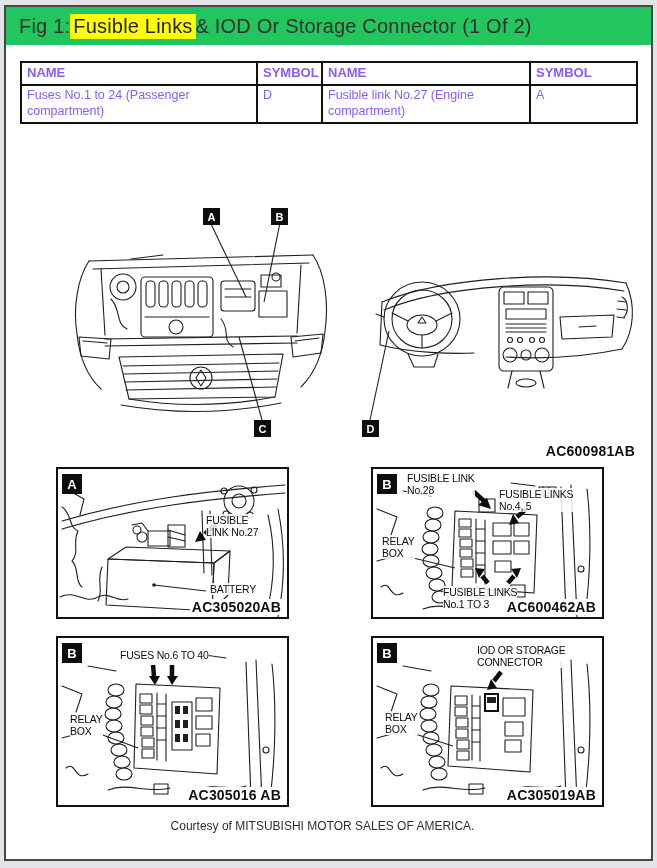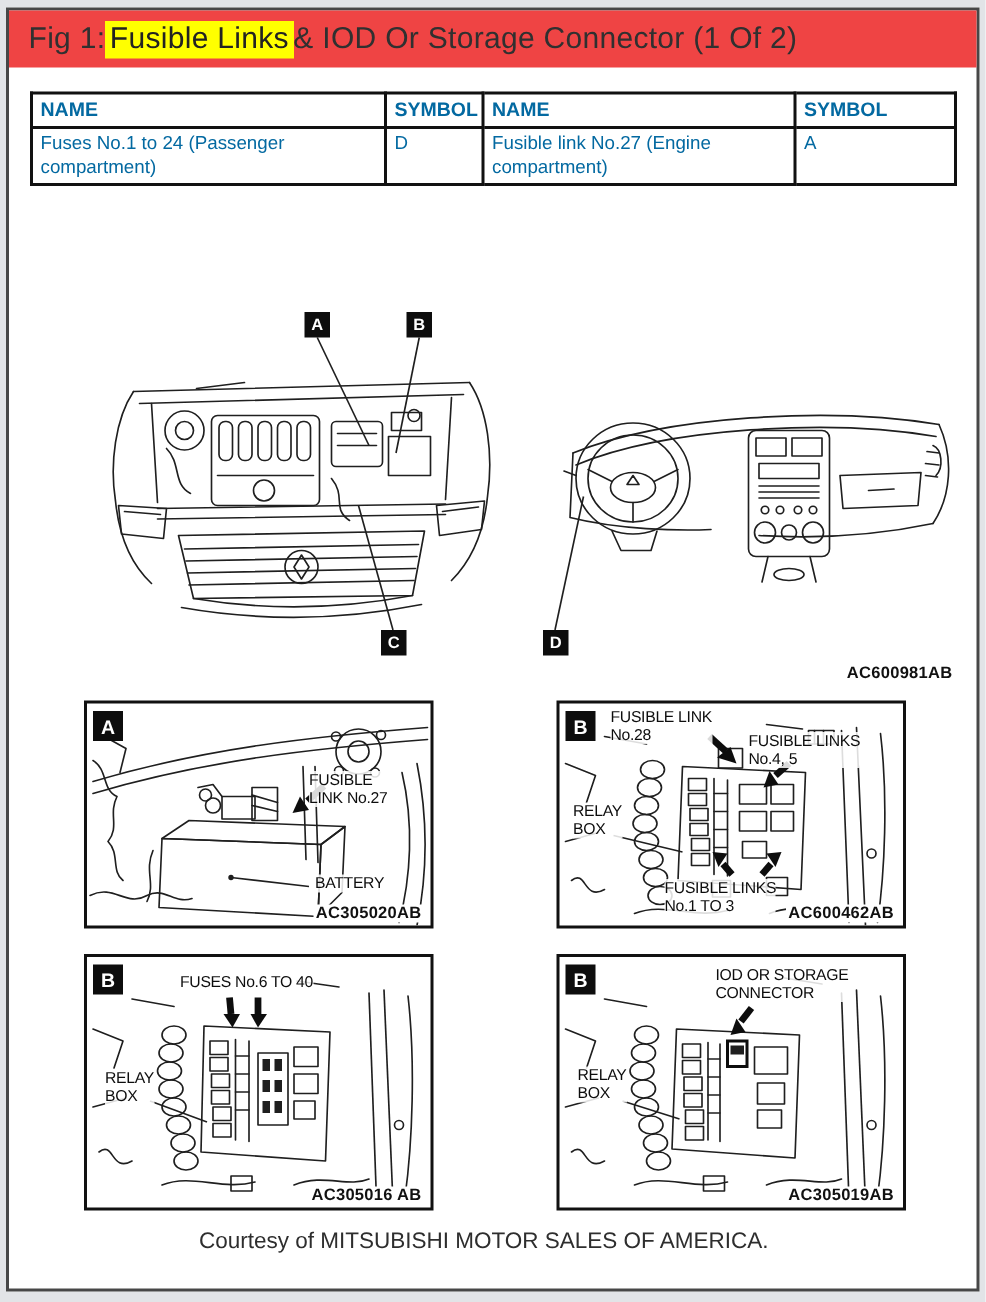--- a/index.html
+++ b/index.html
@@ -11,46 +11,46 @@
     position:relative;
     overflow:hidden;
   }
   .doc {
     position:absolute; left:4px; top:5px; width:649px; height:856px;
     background:#ffffff; border:2px solid #474747;
   }
   
   .titlebar {
     position:absolute; left:0; top:0; right:0; height:38px;
-    background:#ef4444; display:flex; align-items:center;
+    background:#22c55e; display:flex; align-items:center;
     padding-left:13px; font-size:20px; color:#303030; letter-spacing:0.2px;
   }
   .titlebar mark { background:#ffff00; color:#222; padding:1px 3px; }
   
   table.symbols {
     position:absolute; left:14px; top:54px; width:616px;
     border-collapse:collapse; table-layout:fixed;
-    font-size:12.5px; line-height:1.3; color:#0369a1;
+    font-size:12.5px; line-height:1.3; color:#8b5cf6;
   }
   table.symbols th, table.symbols td {
     border:2px solid #111; text-align:left; vertical-align:top;
     padding:1px 4px 3px 5px; overflow:hidden;
   }
   table.symbols th { font-size:13px; padding-top:2px; padding-bottom:2px; }
   table.symbols td { height:34px; }
   
   .overview { position:absolute; left:0; top:187px; width:645px; height:262px; }
   .overview svg.scene { position:absolute; }
   .callout {
     position:absolute; width:17px; height:17px; background:#0d0d0d;
     color:#fff; font-weight:bold; font-size:11px;
     display:flex; align-items:center; justify-content:center;
   }
   .code {
-    position:absolute; font-size:11px; font-weight:bold; color:#111;
+    position:absolute; font-size:14px; font-weight:bold; color:#111;
     letter-spacing:0.2px; background:#fff; padding:0 2px;text-align:right;
   }
   
   .panel {
     position:absolute; border:2px solid #111; background:#fff; overflow:hidden;
   }
   .panel svg.scene { position:absolute; left:0; top:0; }
   .letterbox {
     position:absolute; left:4px; top:5px; width:20px; height:20px;
     background:#0d0d0d; color:#fff; font-weight:bold; font-size:13px;
@@ -58,21 +58,21 @@
   }
   .dlabel {
     position:absolute; font-size:10.5px; line-height:1.15; color:#0d0d0d;
     letter-spacing:-0.2px; background:rgba(255,255,255,0.85); z-index:2;
     white-space:nowrap;
   }
   .panel .code { right:4px; bottom:2px; z-index:3; }
   
   .footer {
     position:absolute; left:0; right:12px; top:812px; text-align:center;
-    font-size:15px; color:#2e2e2e;
+    font-size:12px; color:#2e2e2e;
   }
 </style>
 </head>
 <body>
 
 <div class="doc">
 
   <div class="titlebar">
     <span>Fig 1: </span>
       <mark>Fusible Links</mark>

